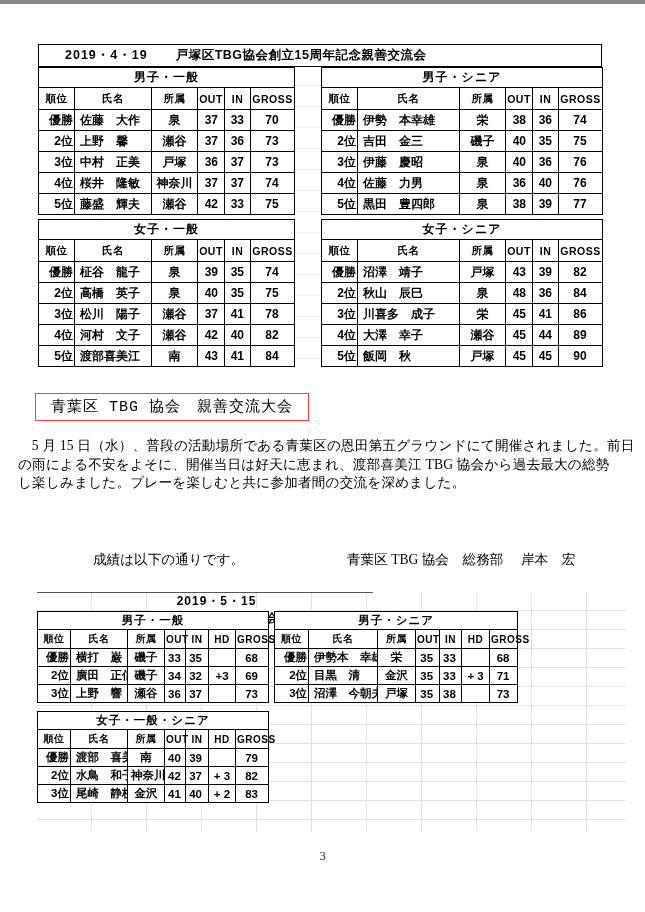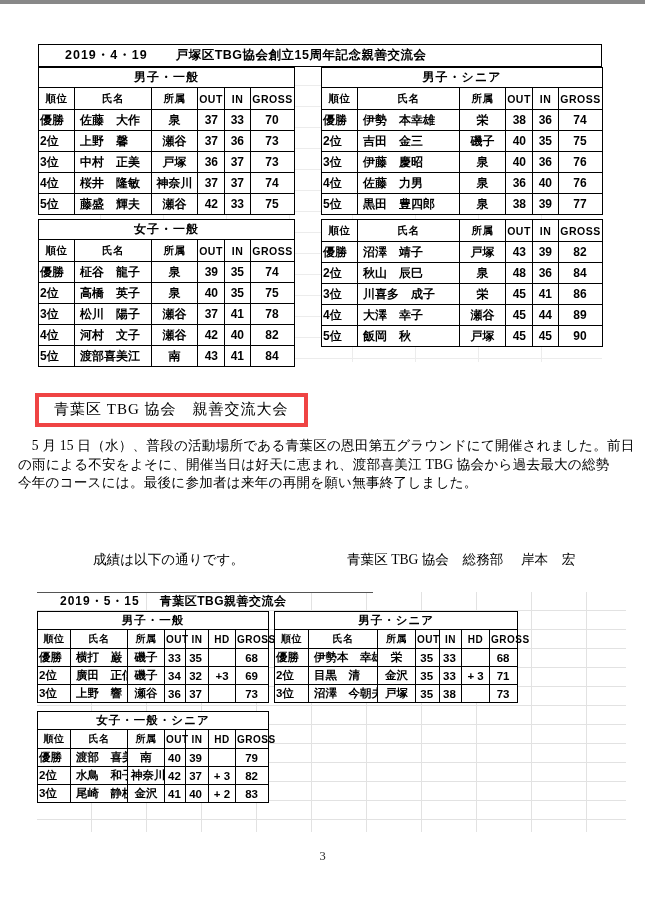--- a/index.html
+++ b/index.html
@@ -23,21 +23,21 @@
       repeating-linear-gradient(to right, transparent 0 54px, #e2e2e2 54px 55px);
   }
   .titlebar{
     height:21px;border:1.5px solid #000;background:#fff;
     display:flex;align-items:center;font-weight:bold;font-size:12.5px;
   }
   .titlebar .date{margin-left:26px;letter-spacing:1px;}
   .titlebar .ttl-text{margin-left:28px;letter-spacing:.5px;}
   .titlebar2{
     height:17px;border-top:1px solid #555;width:336px;background:transparent;
-    display:flex;align-items:center;font-weight:bold;font-size:12px;
+    display:flex;align-items:center;font-weight:bold;font-size:12px;flex-direction:column;
   }
   .titlebar2 .date{margin-left:23px;letter-spacing:1px;background:#fff;}
   .titlebar2 .ttl-text{margin-left:20px;letter-spacing:.5px;background:#fff;}
 
   .pair{display:flex;align-items:flex-start;}
   .pair-gap1{margin-left:26px;}
   .pair-gap2{margin-left:5px;}
   .mt1{margin-top:0px;}
   .mt2{margin-top:4px;}
   .mt3{margin-top:1px;}
@@ -74,33 +74,33 @@
   .t7.b{width:243px;}
   .t7.b col:nth-child(1){width:34px;}
   .t7.b col:nth-child(2){width:69px;}
   .t7.b col:nth-child(3){width:38px;}
   .t7.b col:nth-child(4){width:24px;}
   .t7.b col:nth-child(5){width:22px;}
   .t7.b col:nth-child(6){width:28px;}
   .t7.b col:nth-child(7){width:28px;}
 
   
-  .t6 td:nth-child(1),.t7 td:nth-child(1){text-align:left;padding:0 1px;}
+  .t6 td:nth-child(1),.t7 td:nth-child(1){text-align:right;padding:0 1px;}
   .t6 td:nth-child(2),.t7 td:nth-child(2){text-align:left;padding-left:5px;}
   .t6 td:nth-child(3),.t7 td:nth-child(3){text-align:center;}
   .t6 td:nth-child(4),.t6 td:nth-child(5),
   .t7 td:nth-child(4),.t7 td:nth-child(5){text-align:right;padding-right:6px;}
   .t7 td:nth-child(6){text-align:center;padding:0 2px;}
   .t6 td:nth-child(6),.t7 td:nth-child(7){text-align:center;padding-right:4px;}
 
   
   .article-heading{
     position:absolute;left:35px;top:389px;
-    border:4px solid #ef4444;padding:3px 15px 4px 15px;
-    font-family:Liberation Serif, serif;
+    border:1px solid #ef4444;padding:3px 15px 4px 15px;
+    font-family:Liberation Mono, monospace;
     font-size:15px;letter-spacing:1px;
   }
   .paragraph{
     position:absolute;left:18px;top:433px;width:594px;
     font-family:"Liberation Serif","DejaVu Serif",serif;
     font-size:13.6px;line-height:18.7px;letter-spacing:.2px;
   }
   .paragraph .pline{white-space:pre;}
   .closing{
     position:absolute;left:0;top:547px;width:645px;height:18px;
@@ -329,20 +329,23 @@
       <table class="t6 b pair-gap1">
         <colgroup>
             <col>
             <col>
             <col>
             <col>
             <col>
             <col>
           </colgroup>
         <thead>
+          <tr>
+            <th class="ttl" colspan="6">女子・シニア</th>
+          </tr>
           <tr class="cols">
               <th>順位</th>
               <th>氏名</th>
               <th>所属</th>
               <th>OUT</th>
               <th>IN</th>
               <th>GROSS</th>
             </tr>
         </thead>
         <tbody>
@@ -389,21 +392,21 @@
           </tbody>
       </table>
     </div>
   </div>
 
   <div class="article-heading">青葉区 TBG 協会　親善交流大会</div>
 
   <div class="paragraph">
     <div class="pline">　5 月 15 日（水）、普段の活動場所である青葉区の恩田第五グラウンドにて開催されました。前日</div>
     <div class="pline">の雨による不安をよそに、開催当日は好天に恵まれ、渡部喜美江 TBG 協会から過去最大の総勢</div>
-    <div class="pline">今年のコースには。最後に参加者は来年の再開を願い無事終了しました。</div>
+    <div class="pline">し楽しみました。プレーを楽しむと共に参加者間の交流を深めました。</div>
   </div>
 
   <div class="closing">
     <span class="c1">成績は以下の通りです。</span>
     <span class="c2">青葉区 TBG 協会　総務部</span>
     <span class="c3">岸本　宏</span>
   </div>
 
   <div class="sheet grid-bg2" style="left:37px;top:588px;width:589px;height:240px;">
     <div class="titlebar2">

